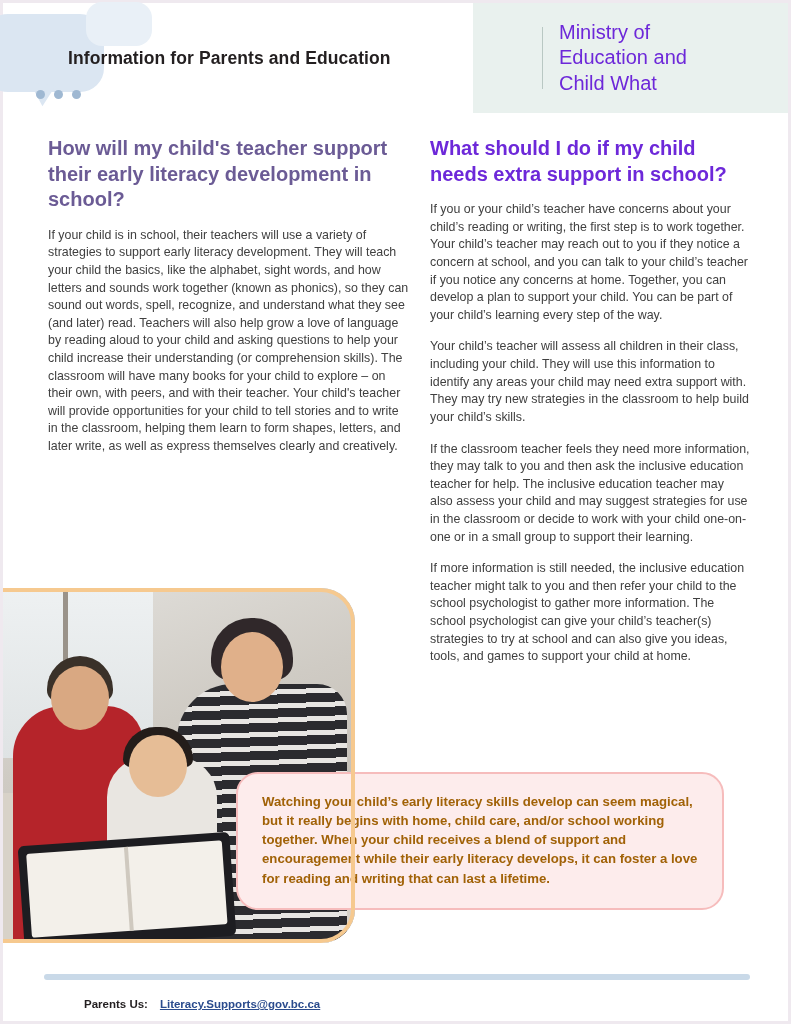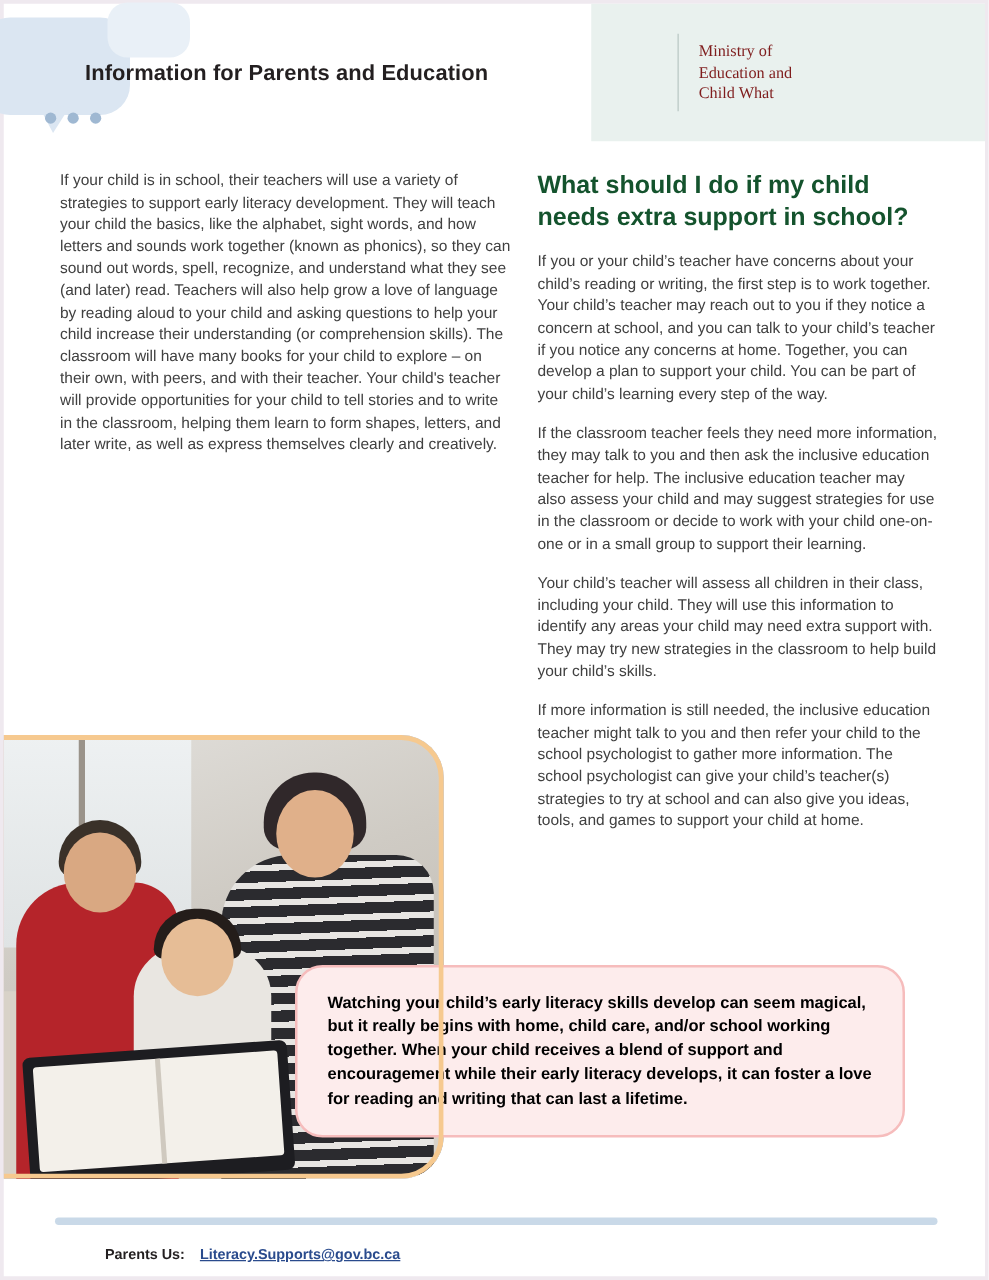--- a/index.html
+++ b/index.html
@@ -130,23 +130,23 @@
     line-height: 1.15;
     margin-top: 2px;
   }
   .logo-divider {
     width: 1px;
     height: 62px;
     background: #b9c8c3;
     margin: 0 16px 0 14px;
   }
   .ministry-name {
-    font-family: Liberation Serif, serif;
-    font-size: 13px;
-    color: #7f1d1d;
+    font-family: Liberation Sans, sans-serif;
+    font-size: 20px;
+    color: #6d28d9;
     line-height: 1.28;
   }
 
   
   .col-left {
     position: absolute;
     left: 48px; top: 136px;
     width: 362px;
   }
   .col-right {
@@ -156,21 +156,21 @@
   }
   h2.section-heading {
     margin: 0 0 14px 0;
     font-size: 20px;
     line-height: 1.28;
     font-weight: bold;
     color: #6b5b95;
     font-family: "Liberation Sans", sans-serif;
   }
   h2.section-heading.right {
-    color: #14532d;
+    color: #6d28d9;
   }
   p.body-text {
     margin: 0 0 14px 0;
     font-size: 12.4px;
     line-height: 1.42;
     color: #404040;
   }
   p.body-text:last-child { margin-bottom: 0; }
 
   
@@ -315,21 +315,21 @@
     background: #fdecec;
     border: 2px solid #f6bcbc;
     border-radius: 22px;
     padding: 18px 24px 20px 24px;
   }
   .callout p {
     margin: 0;
     font-size: 13.2px;
     line-height: 1.45;
     font-weight: bold;
-    color: #000000;
+    color: #a16207;
   }
 
   
   .footer-rule {
     position: absolute;
     left: 44px; top: 974px;
     width: 706px; height: 6px;
     border-radius: 3px;
     background: #c9d9e8;
   }
@@ -369,28 +369,29 @@
 <div class="logo-panel">
   <div class="logo-divider"></div>
   <div class="ministry-name">
     <div>Ministry of</div>
     <div>Education and</div>
     <div>Child What</div>
   </div>
 </div>
 
 <div class="col-left">
+  <h2 class="section-heading">How will my child's teacher support their early literacy development in school?</h2>
   <p class="body-text">If your child is in school, their teachers will use a variety of strategies to support early literacy development. They will teach your child the basics, like the alphabet, sight words, and how letters and sounds work together (known as phonics), so they can sound out words, spell, recognize, and understand what they see (and later) read. Teachers will also help grow a love of language by reading aloud to your child and asking questions to help your child increase their understanding (or comprehension skills). The classroom will have many books for your child to explore – on their own, with peers, and with their teacher. Your child's teacher will provide opportunities for your child to tell stories and to write in the classroom, helping them learn to form shapes, letters, and later write, as well as express themselves clearly and creatively.</p>
 </div>
 
 <div class="col-right">
   <h2 class="section-heading right">What should I do if my child needs extra support in school?</h2>
   <p class="body-text">If you or your child’s teacher have concerns about your child’s reading or writing, the first step is to work together. Your child’s teacher may reach out to you if they notice a concern at school, and you can talk to your child’s teacher if you notice any concerns at home. Together, you can develop a plan to support your child. You can be part of your child’s learning every step of the way.</p>
+  <p class="body-text">Your child’s teacher will assess all children in their class, including your child. They will use this information to identify any areas your child may need extra support with. They may try new strategies in the classroom to help build your child’s skills.</p>
   <p class="body-text">If the classroom teacher feels they need more information, they may talk to you and then ask the inclusive education teacher for help. The inclusive education teacher may also assess your child and may suggest strategies for use in the classroom or decide to work with your child one-on-one or in a small group to support their learning.</p>
-  <p class="body-text">Your child’s teacher will assess all children in their class, including your child. They will use this information to identify any areas your child may need extra support with. They may try new strategies in the classroom to help build your child’s skills.</p>
   <p class="body-text">If more information is still needed, the inclusive education teacher might talk to you and then refer your child to the school psychologist to gather more information. The school psychologist can give your child’s teacher(s) strategies to try at school and can also give you ideas, tools, and games to support your child at home.</p>
 </div>
 
 <div class="photo">
   <div class="ph-bg"></div>
   <div class="ph-window"></div>
   <div class="ph-couch"></div>
   <div class="ph-grandma"></div>
   <div class="ph-grandma-hair"></div>
   <div class="ph-grandma-head"></div>

